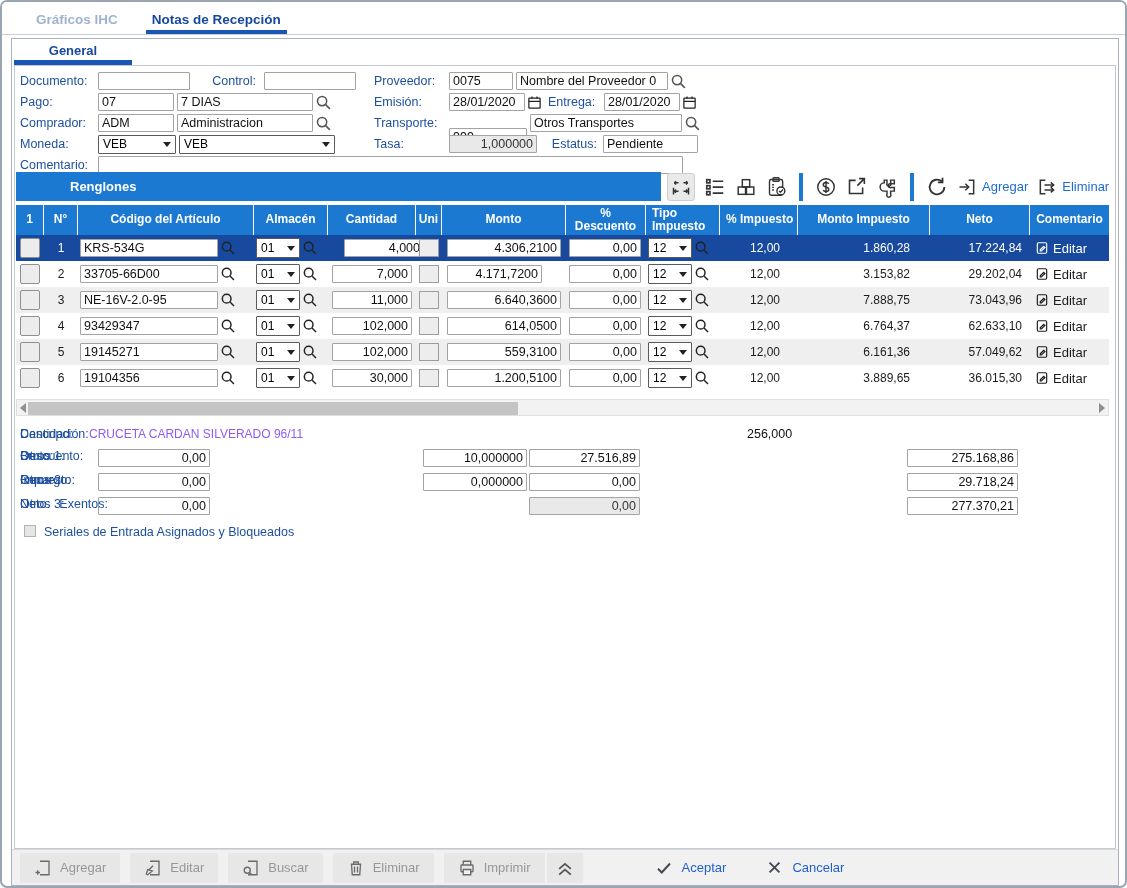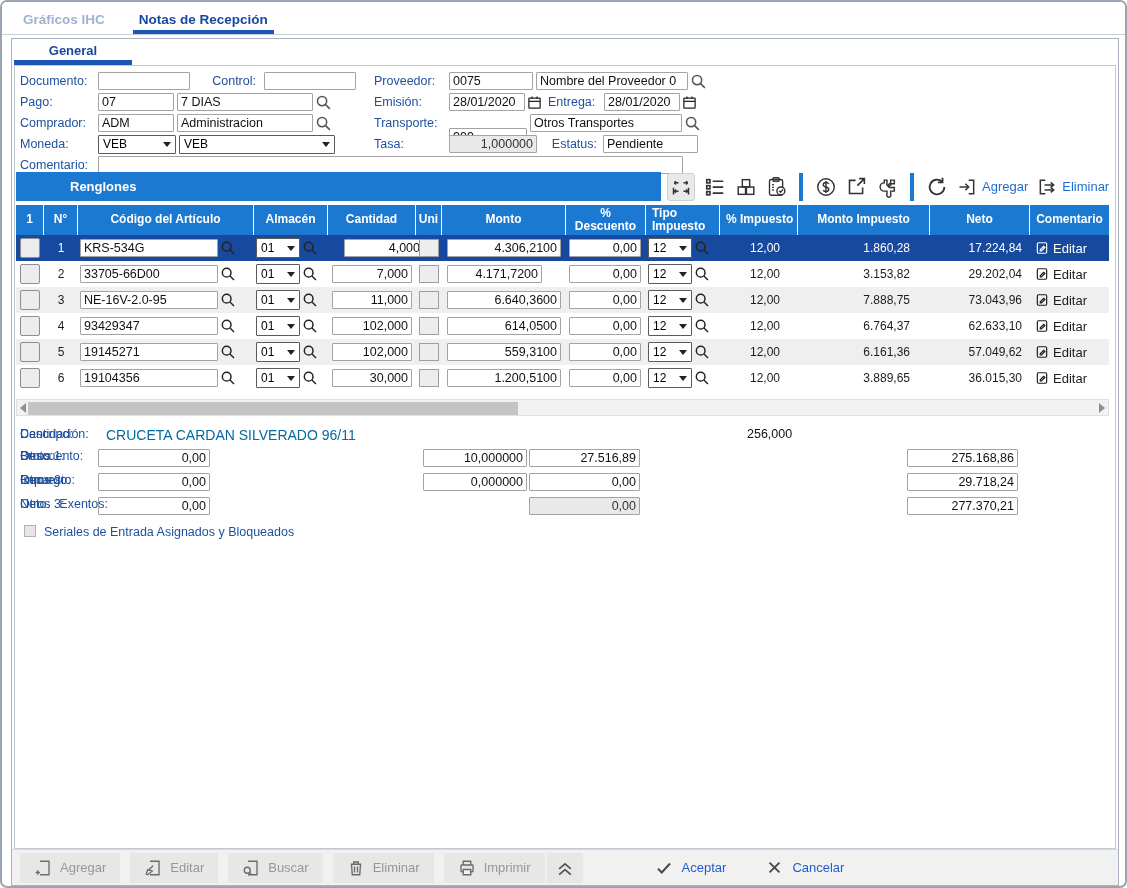--- a/index.html
+++ b/index.html
@@ -1,19 +1,19 @@
 <!DOCTYPE html>
 <html><head>
 <meta charset="utf-8">
 <style>
   *{box-sizing:border-box;margin:0;padding:0}
   html,body{width:1127px;height:888px;background:#fff;font-family:"Liberation Sans",sans-serif}
   .page{position:relative;width:1127px;height:888px;border:2px solid #9aa5b2;border-radius:7px;background:#fff;overflow:hidden}
   
-  .tabbar{position:absolute;top:0;left:0;right:0;height:33px;border-bottom:1px solid #c9ced6;display:flex;align-items:flex-end;padding-left:15px;background:#fff}
+  .tabbar{position:absolute;top:0;left:0;right:0;height:33px;border-bottom:1px solid #c9ced6;display:flex;align-items:flex-end;padding-left:28px;background:#fff}
   .tab{font-size:13.5px;font-weight:bold;padding:8px 6px 7px 6px;margin-right:22px;cursor:default}
   .tab.inactive{color:#9fb3ce}
   .tab.active{color:#17479e;border-bottom:4px solid #1b55b5;padding-bottom:3px}
   
   .panel{position:absolute;left:9px;top:36px;width:1108px;height:848px;border:1px solid #aab3bf;background:#fff}
   .gentab{position:absolute;top:4px;left:2px;width:118px;text-align:center;font-size:13px;font-weight:bold;color:#17479e}
   .genline{position:absolute;top:21px;left:2px;width:118px;height:5px;background:#1b55b5}
   .content{position:absolute;left:2px;right:2px;top:26px;bottom:36px;border:1px solid #c3c9d2;background:#fff}
   
   .formarea{position:absolute;top:5px;left:0;right:0}
@@ -53,21 +53,21 @@
   .editlnk{display:flex;align-items:center;gap:4px;font-size:13px;padding-left:5px}
   .pr18{padding-right:18px}.pr20{padding-right:20px}.pr8{padding-right:8px}
   
   .hscroll{position:absolute;top:333px;left:1px;width:1093px;height:17px;background:#f2f2f2;border:1px solid #e0e0e0;display:flex;align-items:center}
   .sb-thumb{position:absolute;left:11px;top:2px;width:490px;height:13px;background:#c4c4c4}
   .arr-l{width:0;height:0;border-top:5px solid transparent;border-bottom:5px solid transparent;border-right:6px solid #8f8f8f;margin-left:3px}
   .arr-r{position:absolute;right:3px;width:0;height:0;border-top:5px solid transparent;border-bottom:5px solid transparent;border-left:6px solid #8f8f8f}
   
   .descrow{position:absolute;top:361px;left:0;right:0;height:18px}
   .descrow .lbl{position:absolute;left:5px}
-  .descval{position:absolute;left:91px;color:#0369a1;font-size:14px}
+  .descval{position:absolute;left:74px;color:#8b5cf6;font-size:12px}
   .cantlbl{position:absolute;left:524px}
   .cantval{position:absolute;left:732px;color:#111;font-size:12.5px}
   .totrow{position:absolute;left:0;right:0;height:20px}
   .t1{top:383px}.t2{top:407px}.t3{top:431px}
   .totrow .lbl{position:absolute;left:5px}
   .tin1{position:absolute;left:83px;width:112px}
   .lbl2{position:absolute;left:317px}
   .lbl2r{position:absolute;left:420px;width:88px;text-align:right}
   .tin2a{position:absolute;left:408px;width:104px}
   .tin2b{position:absolute;left:514px;width:111px}
@@ -102,21 +102,21 @@
 
       <div class="formarea">
 
         <div class="frow">
           <span class="lbl w78">Documento:</span>
           <input class="inp" style="width: 92px;" readonly="" value="">
           <span class="lbl w74">Control:</span>
           <input class="inp" style="width: 92px;" readonly="" value="">
           <span class="rgt">
             <span class="lbl w75">Proveedor:</span>
-            <input class="inp" style="width: 84px;" readonly="" value="0075">
+            <input class="inp" style="width: 64px;" readonly="" value="0075">
             <input class="inp" style="width: 152px; margin-left: 3px;" readonly="" value="Nombre del Proveedor 0">
             <span class="micon">
                 <svg width="17" height="17" viewBox="0 0 24 24" fill="none" stroke="#555" stroke-width="2.2">
                   <circle cx="10" cy="10" r="6.5"></circle>
                   <line x1="15" y1="15" x2="21" y2="21"></line>
                 </svg>
               </span>
           </span>
         </div>
 

